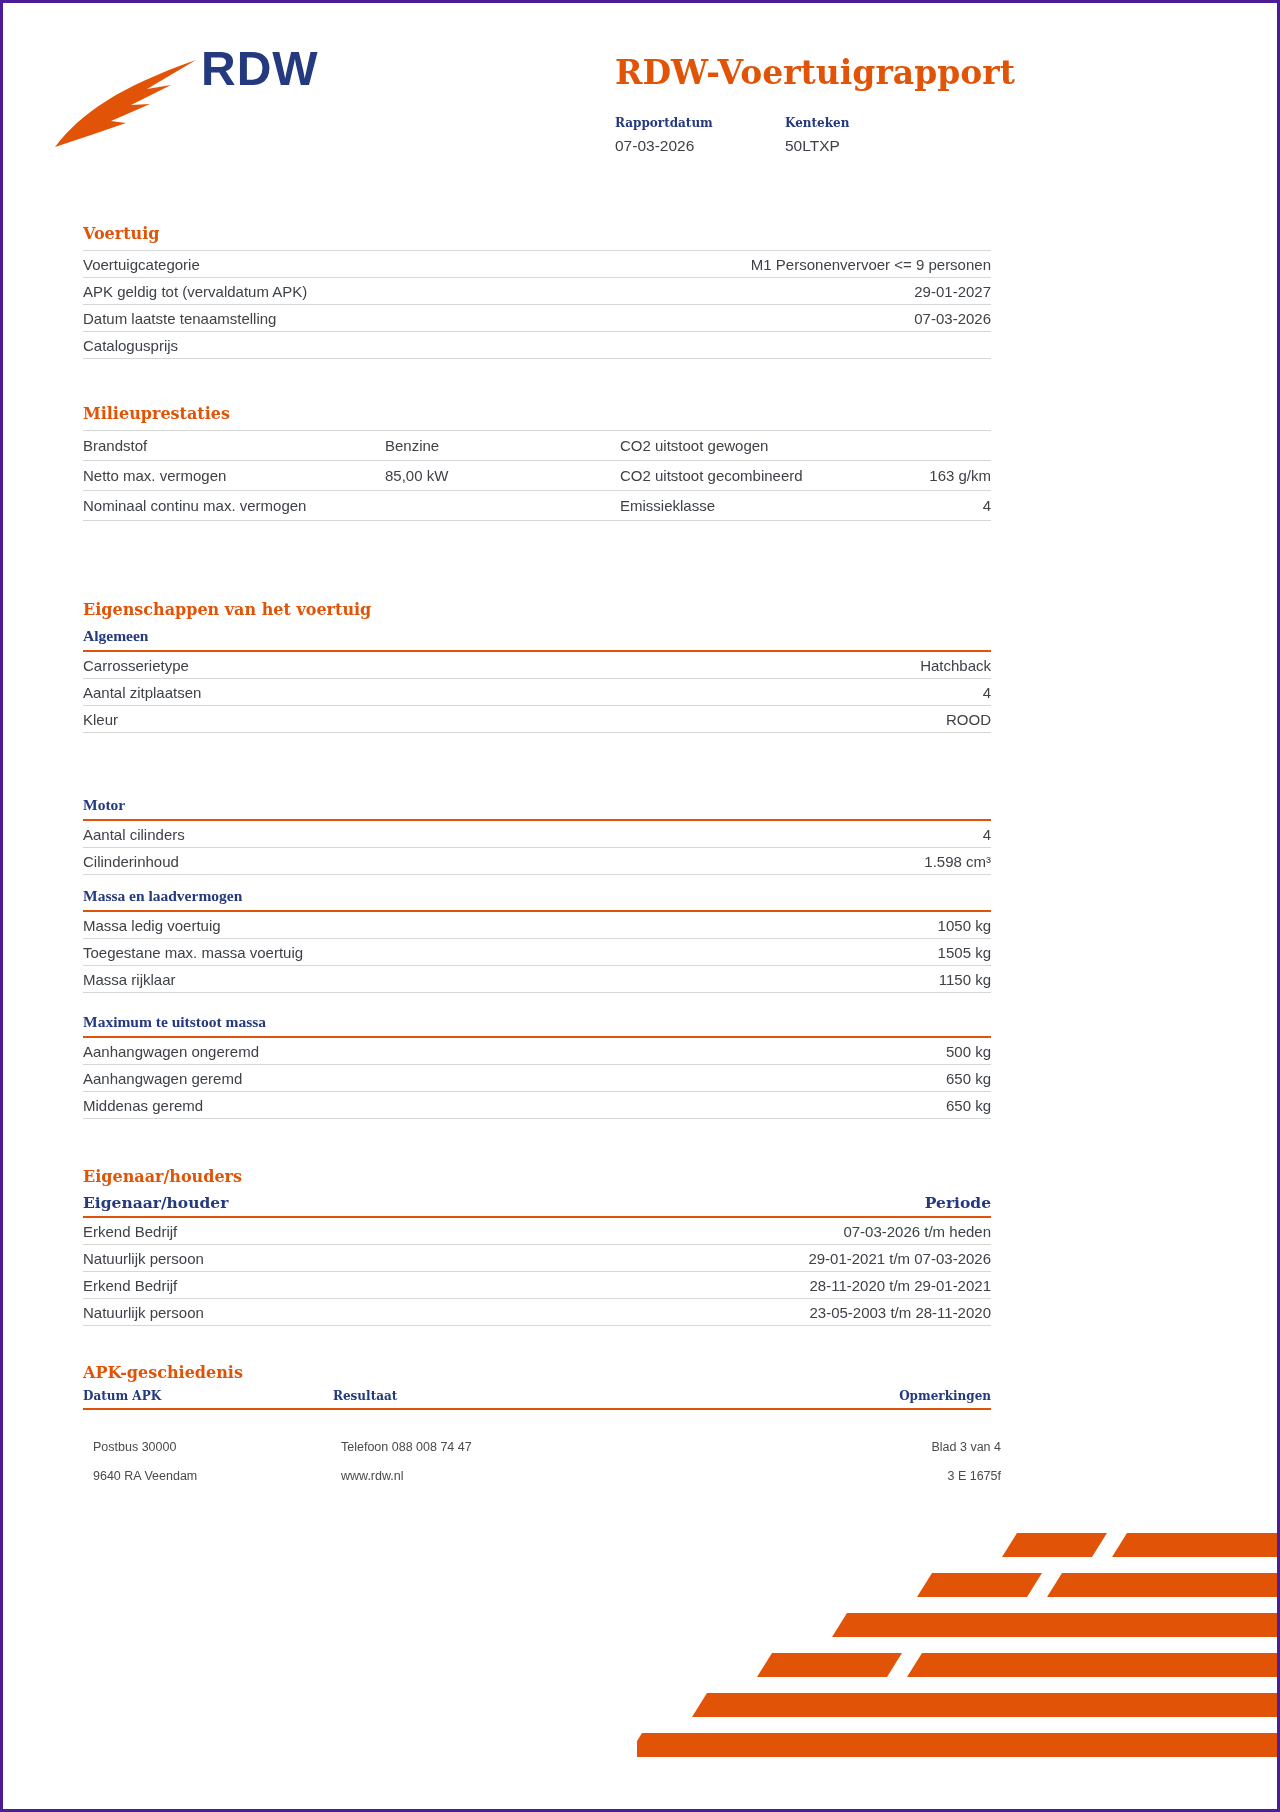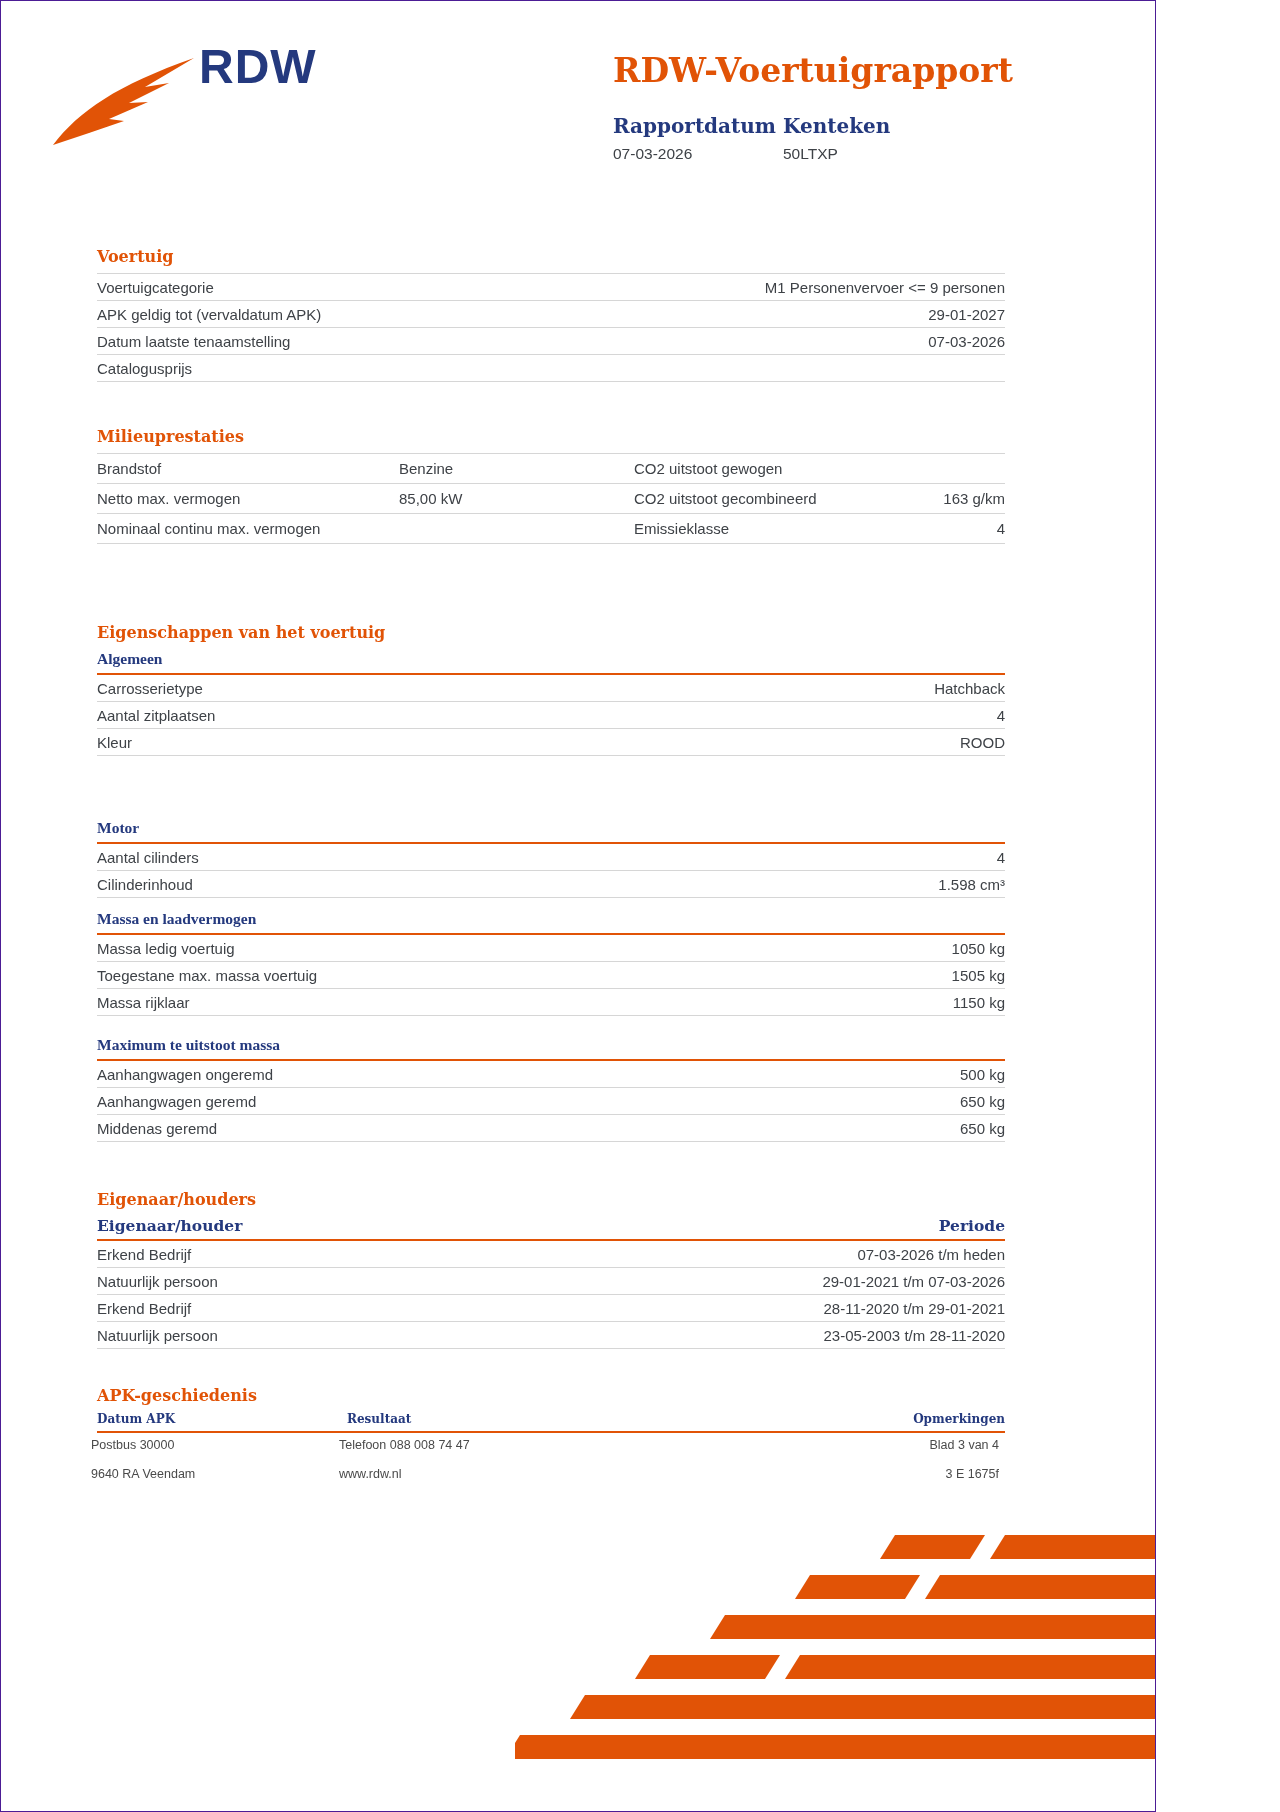--- a/index.html
+++ b/index.html
@@ -4,33 +4,33 @@
 <style>
   :root{
     --orange:#E15306;
     --navy:#24397E;
     --body:#3E4247;
     --line:#D6D6D6;
   }
   *{box-sizing:border-box;}
   html,body{margin:0;padding:0;background:#fff;}
   body{font-family:"Liberation Sans",sans-serif;color:var(--body);}
-  .page{position:relative;width:1156px;height:1812px;background:#fff;overflow:hidden;border:1px solid #4c1d95;}
+  .page{position:relative;width:1280px;height:1812px;background:#fff;overflow:hidden;border:3px solid #4c1d95;}
 
   
   .logo-mark{position:absolute;left:50px;top:52px;}
   .logo-text{position:absolute;left:198px;top:38px;font-size:48px;font-weight:bold;color:var(--navy);letter-spacing:1px;font-family:"Liberation Sans",sans-serif;}
   .title{position:absolute;left:612px;top:50px;margin:0;font-family:"DejaVu Serif",serif;font-weight:bold;font-size:33px;color:var(--orange);white-space:nowrap;}
   .meta{position:absolute;left:612px;top:113px;display:flex;}
   .meta-col{width:170px;}
-  .meta-label{font-family:"DejaVu Serif",serif;font-weight:bold;font-size:20px;color:var(--navy);}
+  .meta-label{font-family:"DejaVu Serif",serif;font-weight:bold;font-size:12px;color:var(--navy);}
   .meta-value{font-size:15.5px;color:var(--body);margin-top:7px;}
 
   
-  .sec{position:absolute;left:96px;width:908px;margin-top:25px;}
+  .sec{position:absolute;left:80px;width:908px;}
   .sec-heading{font-family:"DejaVu Serif",serif;font-weight:bold;font-size:16px;color:var(--orange);margin:0 0 7px 0;}
   .sub-heading{font-family:Liberation Serif, serif;font-weight:bold;font-size:15.5px;color:var(--navy);padding-bottom:5px;border-bottom:2px solid var(--orange);}
 
   .kv-table{border-top:1px solid var(--line);}
   .kv-table.no-top{border-top:none;}
   .kv-row{display:flex;justify-content:space-between;align-items:center;height:27px;border-bottom:1px solid var(--line);font-size:15px;}
   .kv-label{white-space:nowrap;}
   .kv-value{white-space:nowrap;text-align:left;}
 
   .m-table{border-top:1px solid var(--line);}

